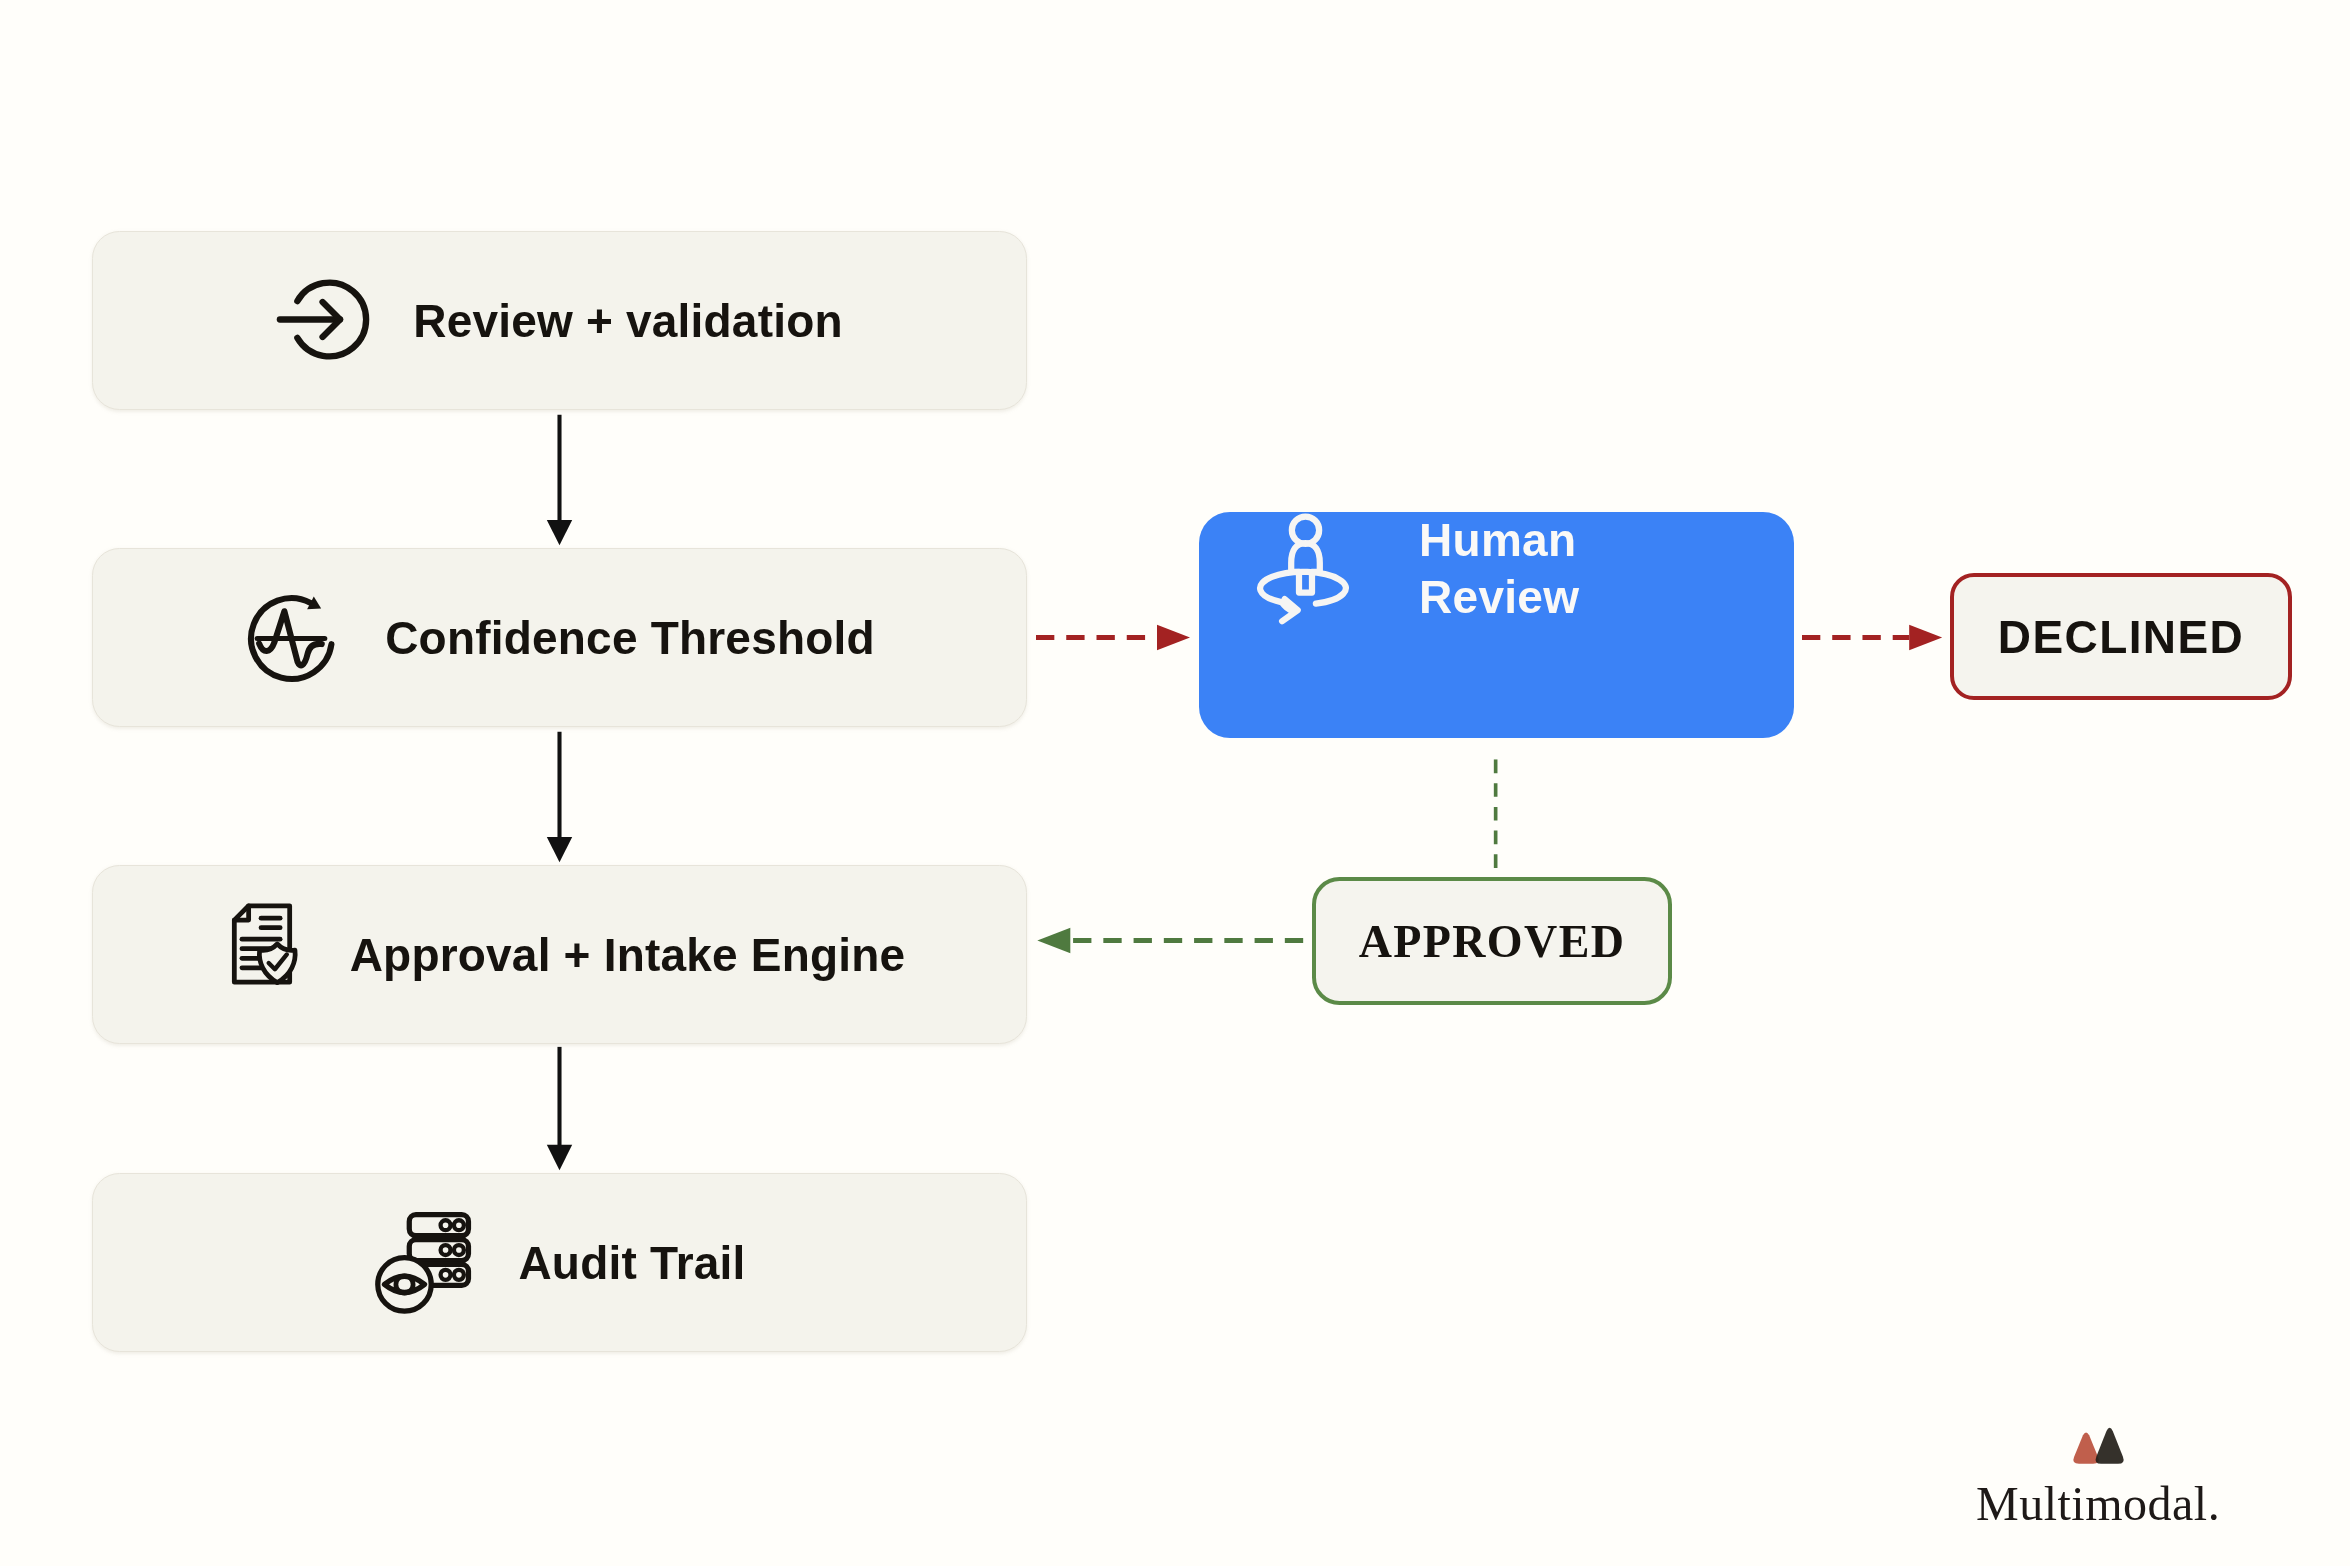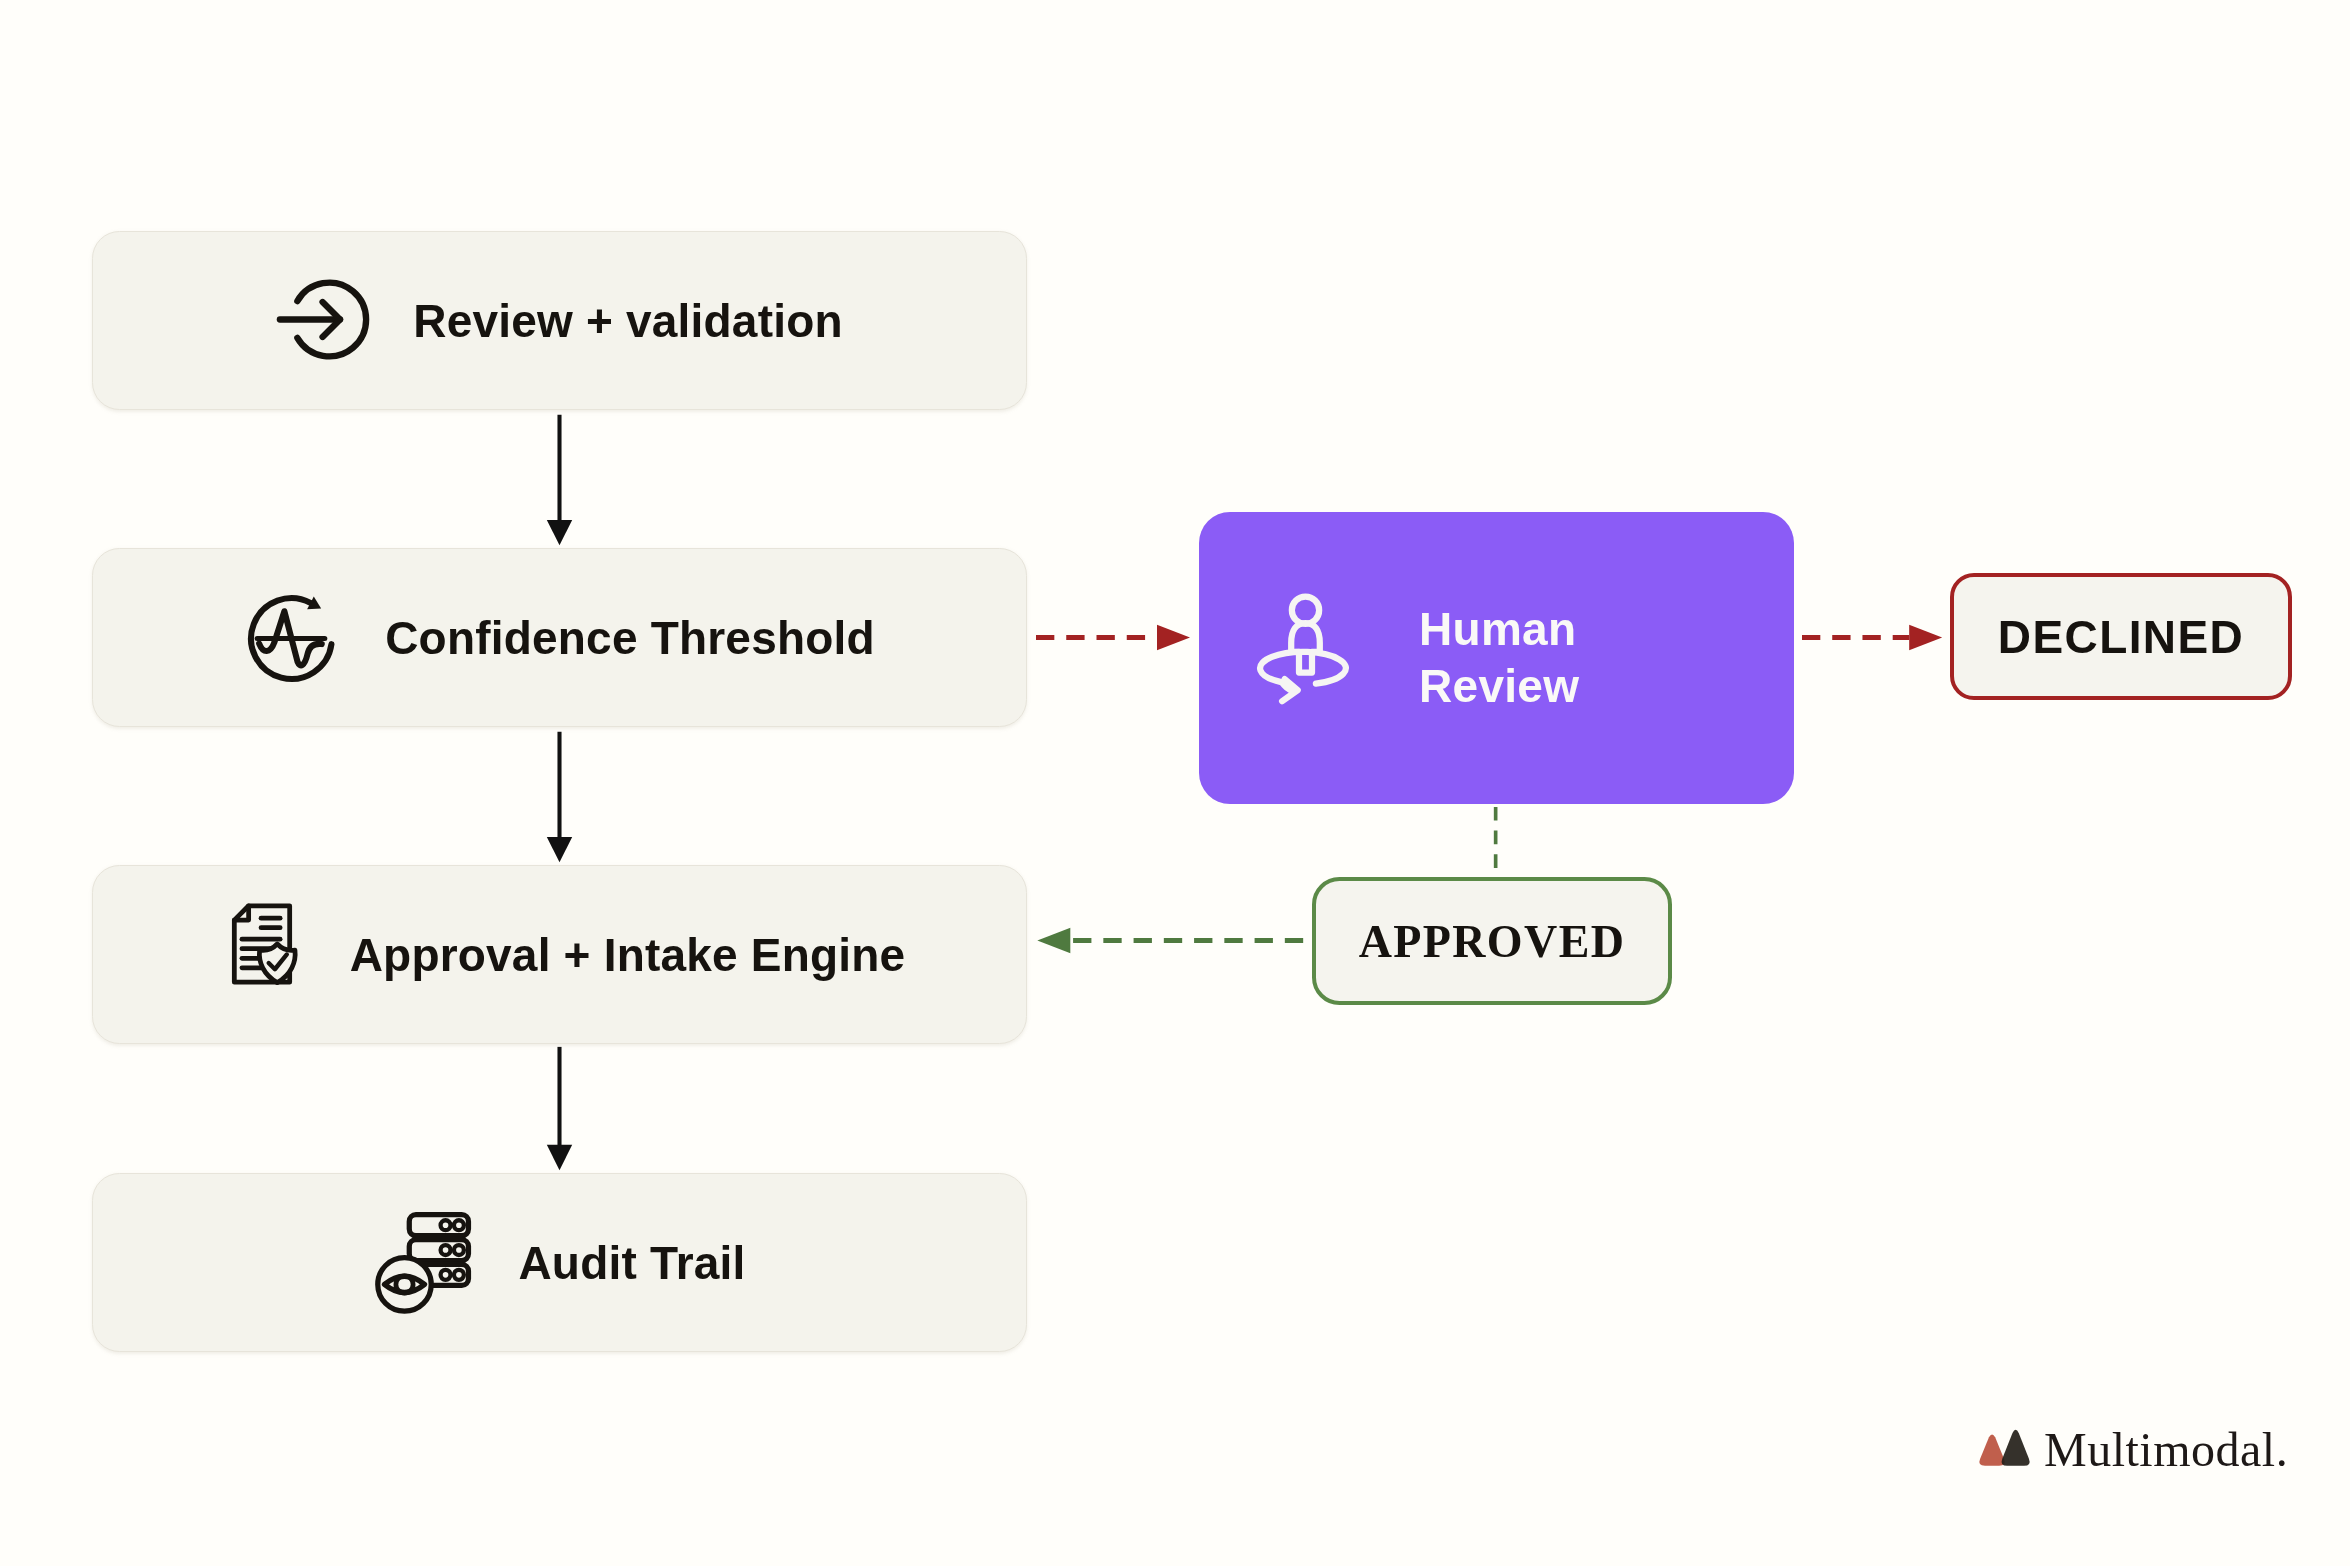--- a/index.html
+++ b/index.html
@@ -13,40 +13,40 @@
     background:#f4f3ec;border:1.8px solid #e7e4da;border-radius:27.5px;
     display:flex;align-items:center;justify-content:center;gap:40px;
     box-shadow:0 1.8px 3.7px rgba(170,164,148,0.18);box-sizing:border-box;
   }
   .n1{top:231px}.n2{top:548px}.n3{top:865px}.n4{top:1173px}
   .node .label{font-size:46px;font-weight:700;color:#16130f;letter-spacing:0.2px;white-space:nowrap;}
   .node svg{flex:0 0 auto;}
 
   
   .review{
-    position:absolute;left:1199px;top:512px;width:595px;height:292px;
-    background:#8b5cf6;border-radius:31px;display:flex;align-items:center;
+    position:absolute;left:1199px;top:512px;width:595px;height:226px;
+    background:#3b82f6;border-radius:31px;display:flex;align-items:flex-start;
     padding-left:48px;gap:42px;box-sizing:border-box;
   }
   .review .label{font-size:46px;font-weight:700;color:#faf9f7;line-height:1.24;letter-spacing:0.3px;}
 
   
   .pill{
     position:absolute;display:flex;align-items:center;justify-content:center;
     background:#f5f4ee;box-sizing:border-box;
     font-size:46px;font-weight:700;color:#16130f;letter-spacing:1.4px;white-space:nowrap;
   }
   .pill.declined{left:1950px;top:573px;width:342px;height:127px;border:4.6px solid #a32222;border-radius:24px;}
   .pill.approved{left:1312px;top:877px;width:360px;height:128px;border:4.6px solid #5b8a47;border-radius:27.5px;font-family:Liberation Serif, serif;}
 
   
   .arrow{position:absolute;}
 
   
-  .logo{position:absolute;left:1976px;top:1422px;display:flex;align-items:center;gap:11px;}
+  .logo{position:absolute;left:1976px;top:1422px;display:flex;align-items:center;gap:3px;flex-direction:column;}
   .logo .logo-text{font-family:"Liberation Serif", serif;font-size:48px;color:#1e1917;letter-spacing:0.5px;}
 </style>
 </head>
 <body>
 
 <div class="canvas">
 
   <div class="node n1">
     <span>
       <svg width="97" height="97" viewBox="0 0 100 100" fill="none" stroke="#16130f" stroke-width="6.5" stroke-linecap="round" stroke-linejoin="round">

